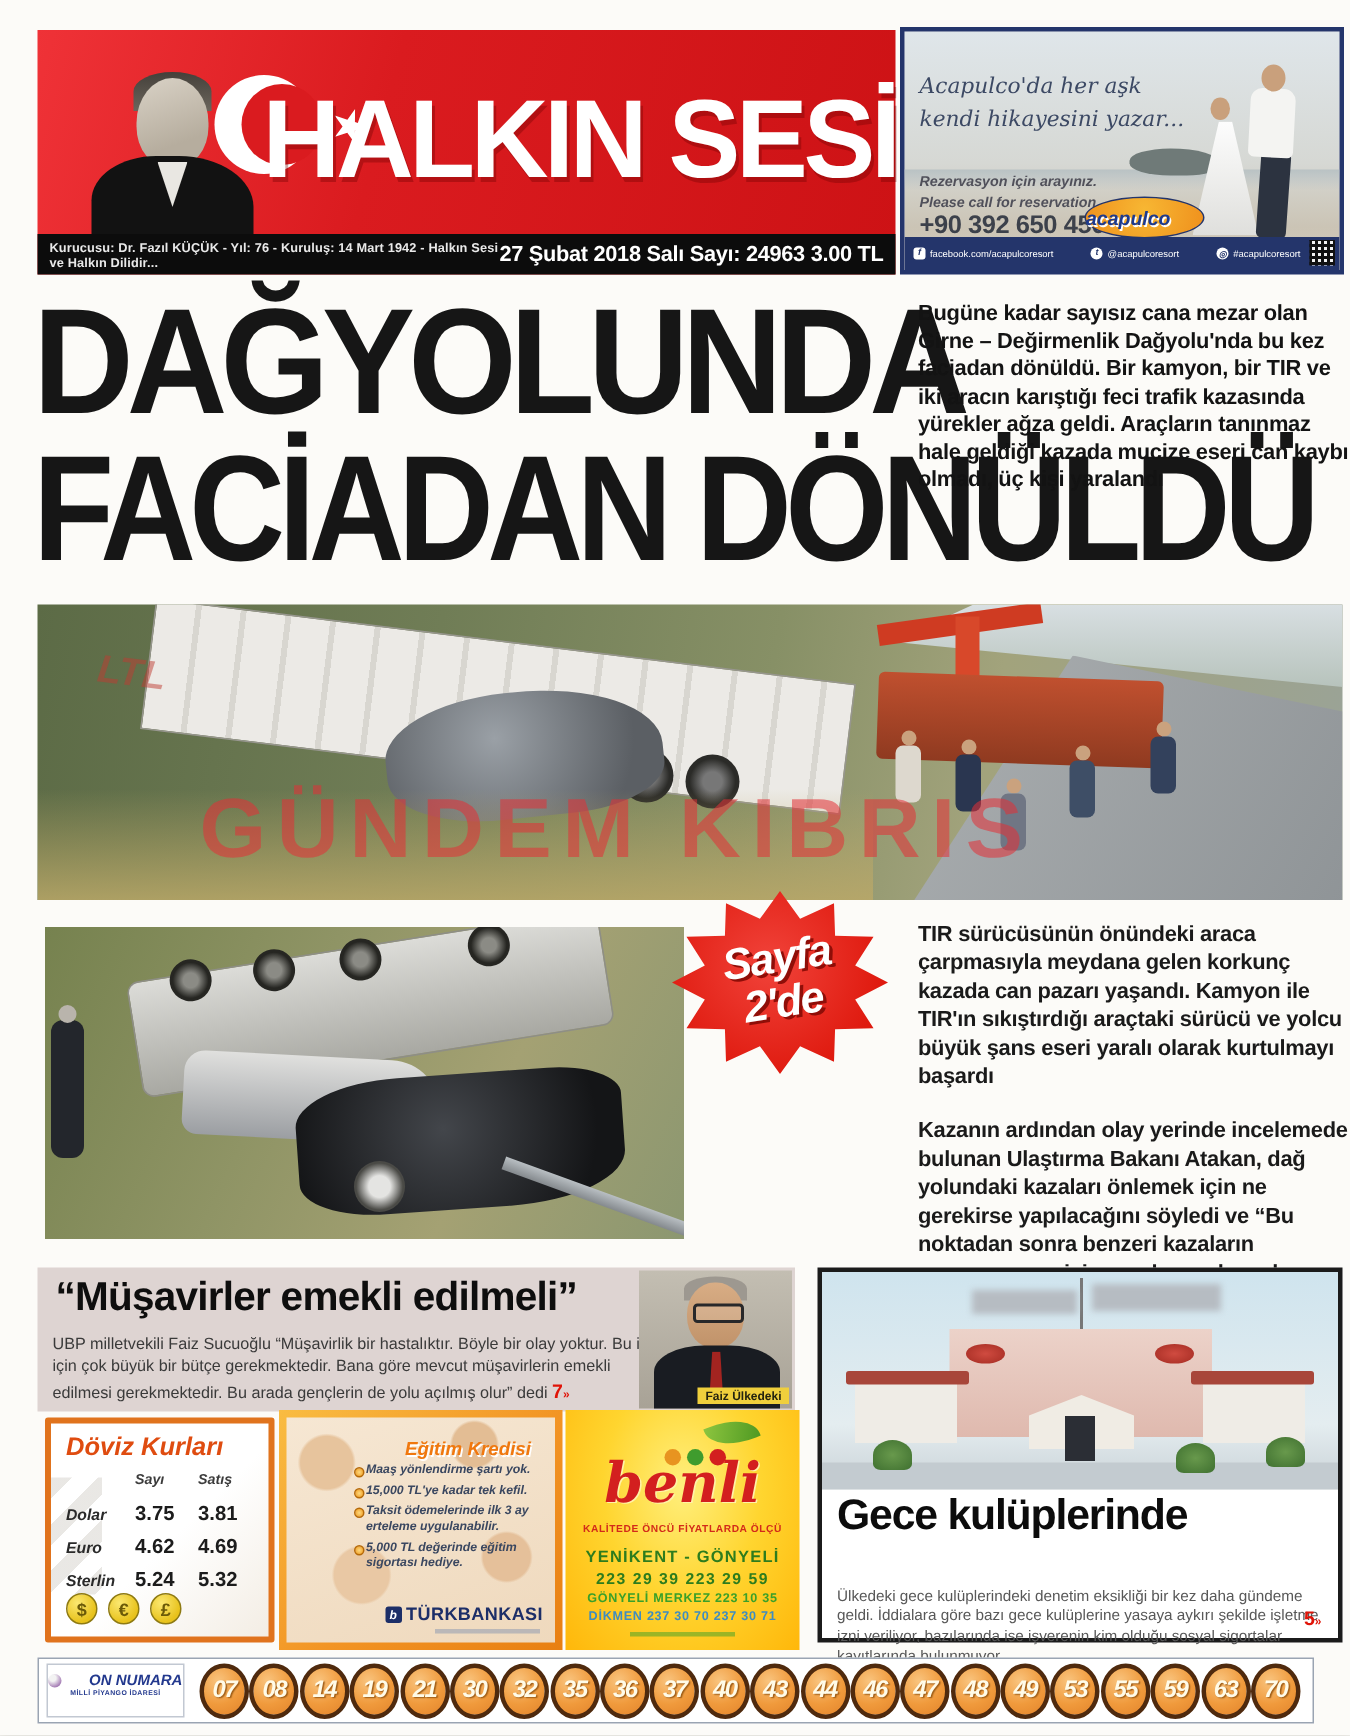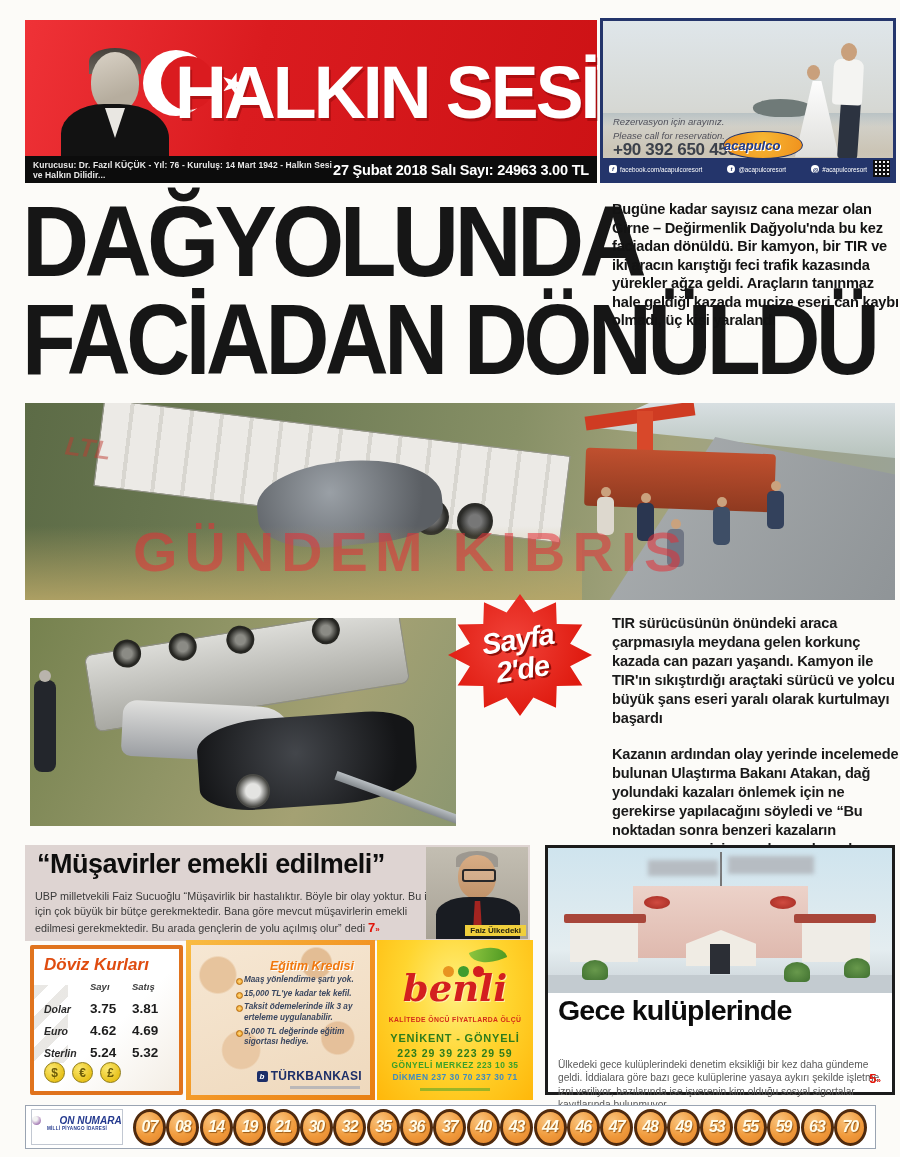--- a/index.html
+++ b/index.html
@@ -37,21 +37,21 @@
   .ad-slogan{left:10px;top:26px;font-family:"DejaVu Serif",serif;font-style:italic;font-size:14.5px;
     color:#3c4964;line-height:1.55;}
   .ad-rock{left:150px;top:78px;width:60px;height:18px;border-radius:50% 60% 40% 50%;background:#6f7a78;}
   .ad-shore{left:0;top:92px;width:100%;height:14px;background:linear-gradient(#b9c2c4,transparent);}
   .groom-legs{left:236px;top:80px;width:20px;height:58px;background:#2c3340;border-radius:4px;transform:rotate(4deg);}
   .groom-torso{left:230px;top:38px;width:30px;height:46px;background:#f4f4f2;border-radius:8px 8px 4px 4px;transform:rotate(3deg);}
   .groom-head{left:238px;top:22px;width:16px;height:18px;border-radius:50%;background:#c9a07c;}
   .bride-dress{left:192px;top:60px;width:44px;height:76px;background:linear-gradient(#fdfdfd,#dfdfdc);
     clip-path:polygon(40% 0,60% 0,100% 100%,0 100%);}
   .bride-head{left:204px;top:44px;width:13px;height:15px;border-radius:50%;background:#c9a07c;}
-  .ad-resv{left:10px;top:94px;font-size:9.5px;font-style:italic;font-weight:400;color:#50505a;line-height:1.45;}
+  .ad-resv{left:10px;top:94px;font-size:9.5px;font-style:italic;font-weight:700;color:#50505a;line-height:1.45;}
   .ad-phone{left:10px;top:119px;font-size:17px;font-weight:800;color:#3c414b;letter-spacing:-.3px;}
   .ad-logo{left:120px;top:110px;width:78px;height:26px;border-radius:50%;
     background:radial-gradient(circle at 50% 30%,#f7b733,#ef8f1c);display:flex;align-items:center;
     border:1px solid #24356b;}
   .ad-logo span{font-size:13px;font-weight:800;font-style:italic;color:#1d3a8f;text-shadow:1px 1px 0 #fff;}
   .ad-logo-sub{left:126px;top:137px;width:66px;height:3px;background:#8b93a4;opacity:.6;}
   .ad-bar{left:0;bottom:0;width:100%;height:22px;background:#24356b;display:flex;align-items:center;
     gap:6px;padding:0 26px 0 6px;box-sizing:border-box;color:#fff;font-size:6.3px;justify-content:space-between;}
   .soc{display:flex;align-items:center;gap:3px;}
   .soc-ic{width:8px;height:8px;border-radius:2px;background:#fff;color:#24356b;font-size:6px;font-weight:900;
@@ -253,20 +253,24 @@
   </div>
 
   <div class="abs ad">
     <div class="abs ad-shore"></div>
     <div class="abs ad-rock"></div>
     <div class="abs bride-dress"></div>
     <div class="abs bride-head"></div>
     <div class="abs groom-legs"></div>
     <div class="abs groom-torso"></div>
     <div class="abs groom-head"></div>
+    <div class="abs ad-slogan">
+      <span>Acapulco'da her aşk</span><br>
+      <span>kendi hikayesini yazar...</span>
+    </div>
     <div class="abs ad-resv">
       <span>Rezervasyon için arayınız.</span><br>
       <span>Please call for reservation.</span>
     </div>
     <div class="abs ad-phone">+90 392 650 4500</div>
     <div class="abs ad-logo">
       <span>acapulco</span>
     </div>
     <div class="abs ad-logo-sub"></div>
     <div class="abs ad-bar">

